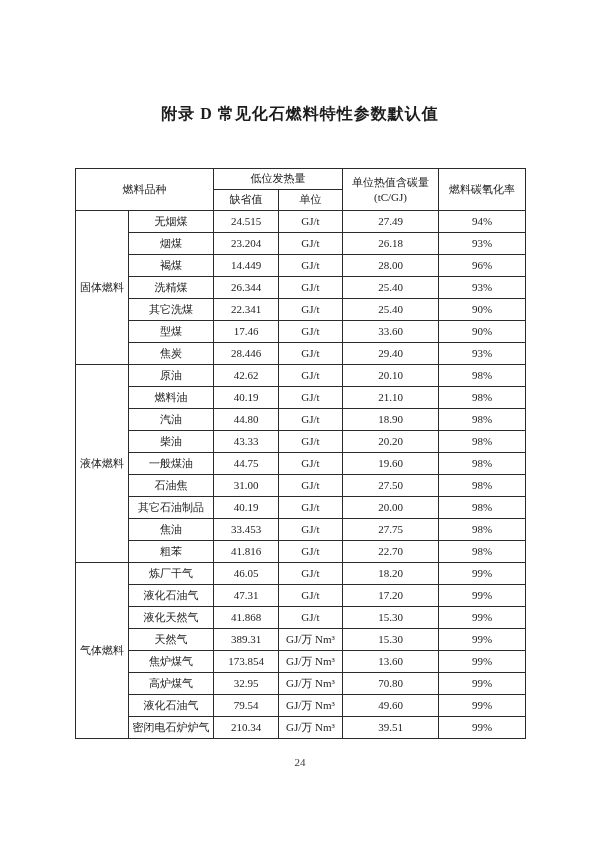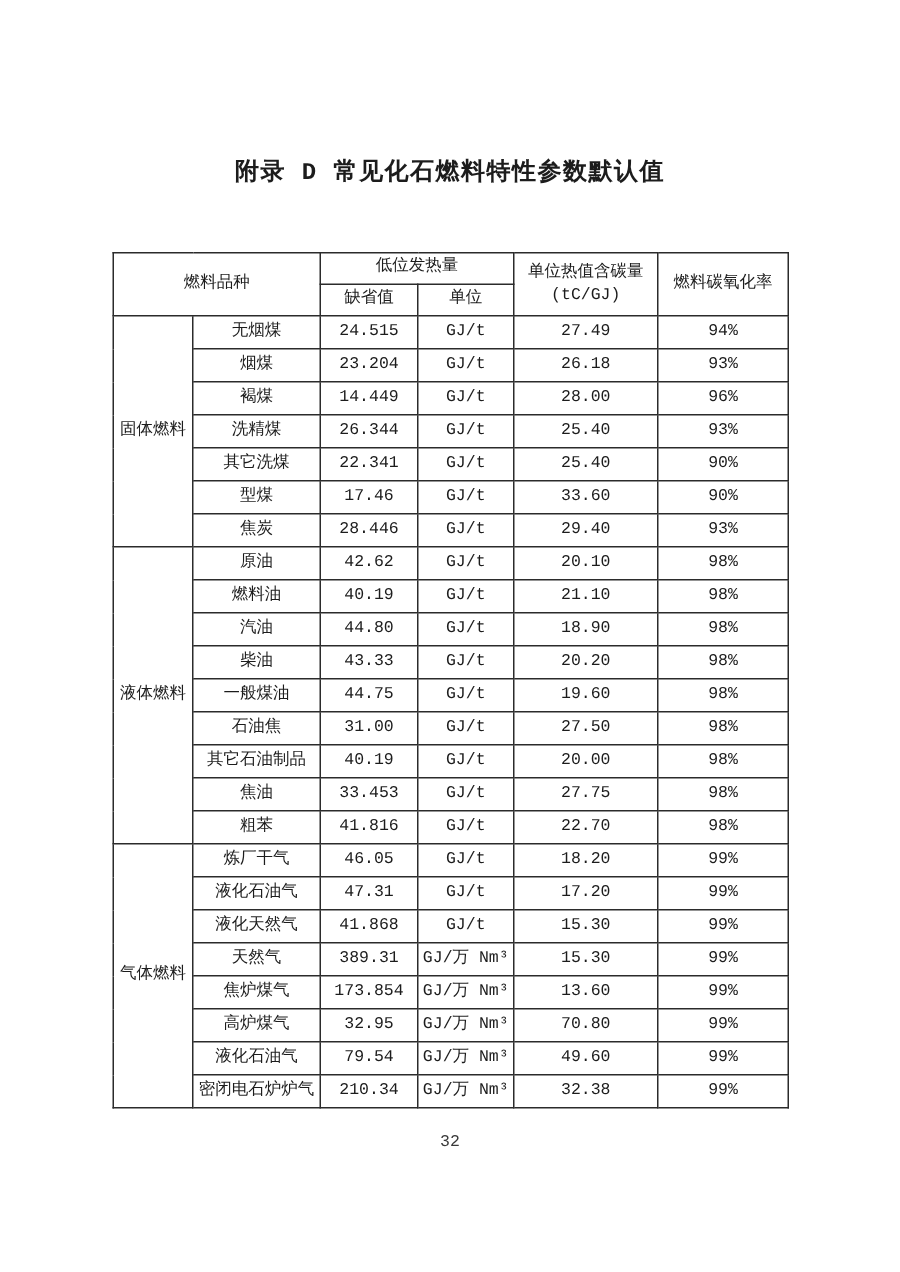--- a/index.html
+++ b/index.html
@@ -5,21 +5,21 @@
   html, body {
     margin: 0;
     padding: 0;
     background: #ffffff;
   }
   .page {
     position: relative;
     width: 600px;
     height: 848px;
     background: #ffffff;
-    font-family: Liberation Mono, monospace;
+    font-family: Liberation Serif, serif;
     color: #1c1c1c;
     overflow: hidden;
   }
   .title {
     position: absolute;
     top: 104px;
     left: 0;
     width: 100%;
     text-align: center;
     font-size: 16px;
@@ -252,21 +252,21 @@
           <td>液化石油气</td>
           <td>79.54</td>
           <td>GJ/万 Nm³</td>
           <td>49.60</td>
           <td>99%</td>
         </tr>
         <tr>
           <td>密闭电石炉炉气</td>
           <td>210.34</td>
           <td>GJ/万 Nm³</td>
-          <td>32.38</td>
+          <td>39.51</td>
           <td>99%</td>
         </tr>
       </tbody>
   </table>
 
-  <div class="page-number">32</div>
+  <div class="page-number">24</div>
 
 </div>
 
 </body></html>

